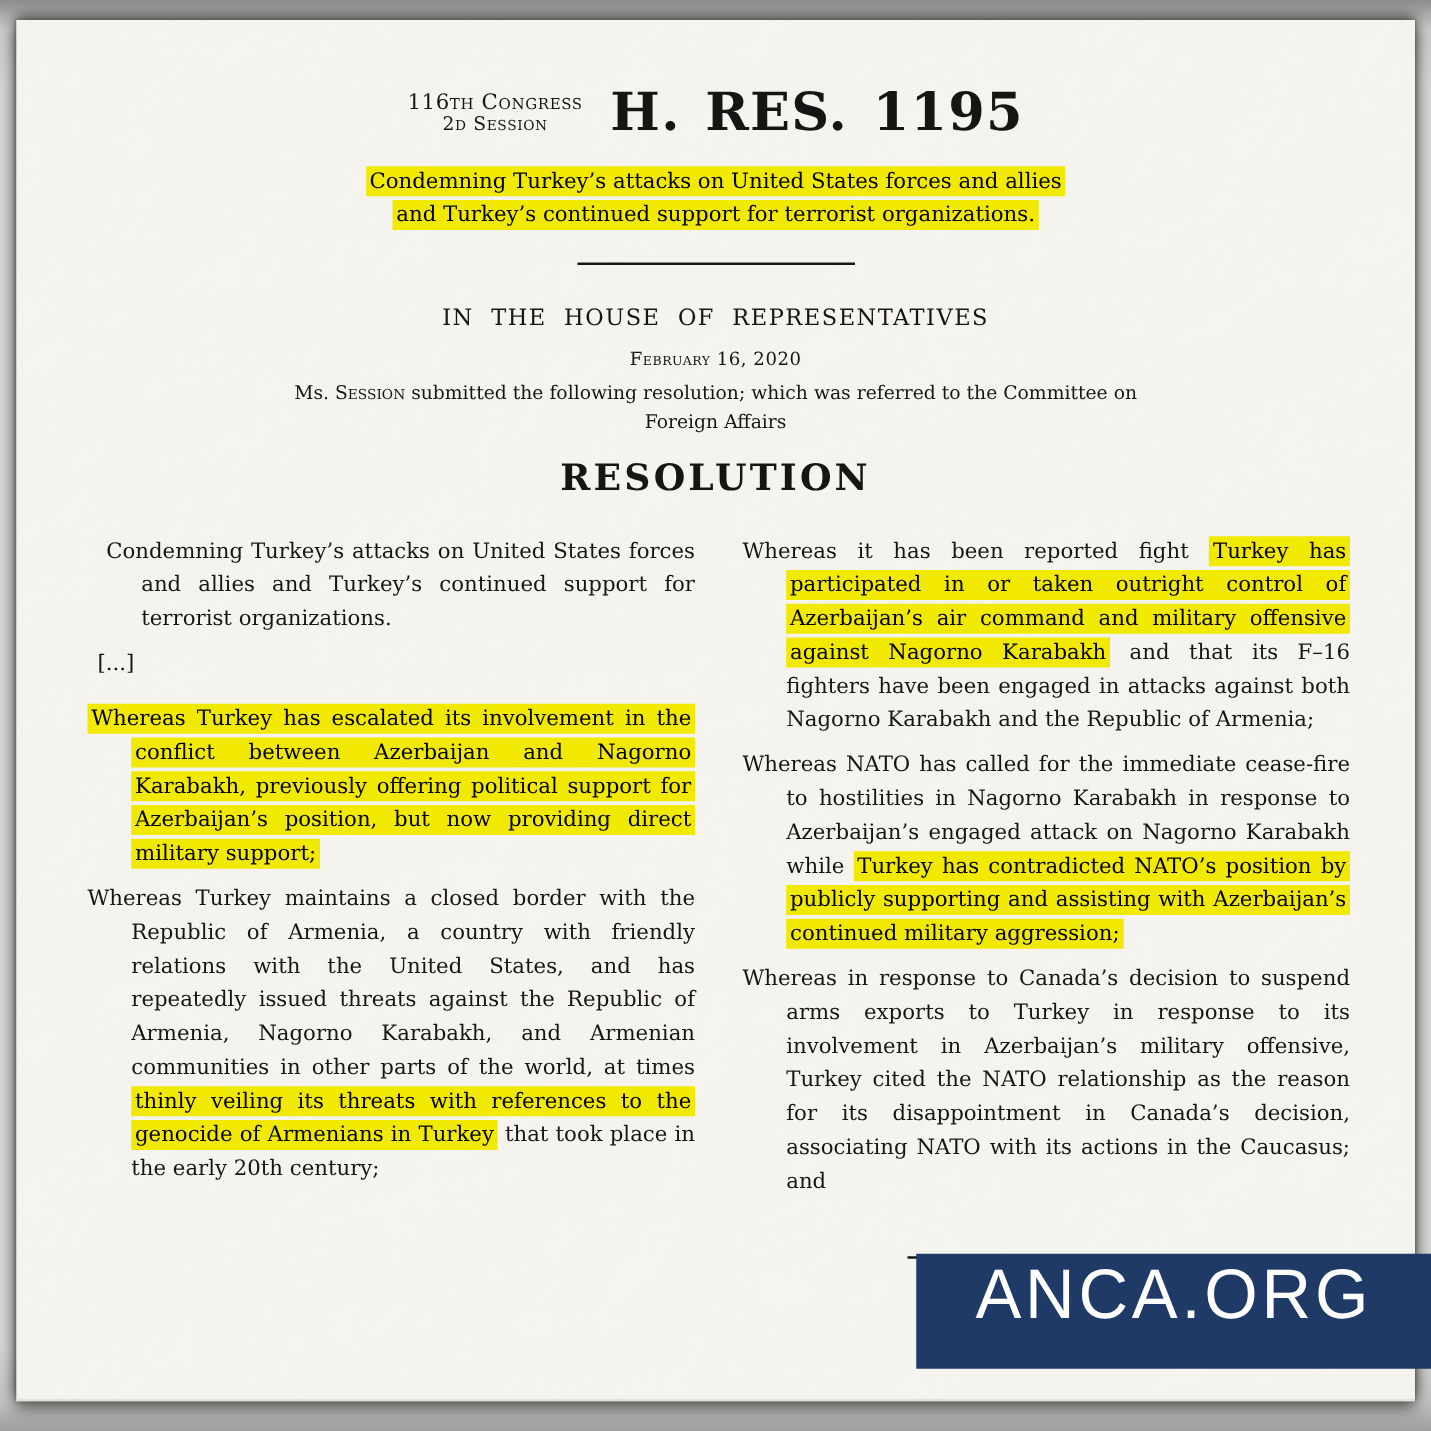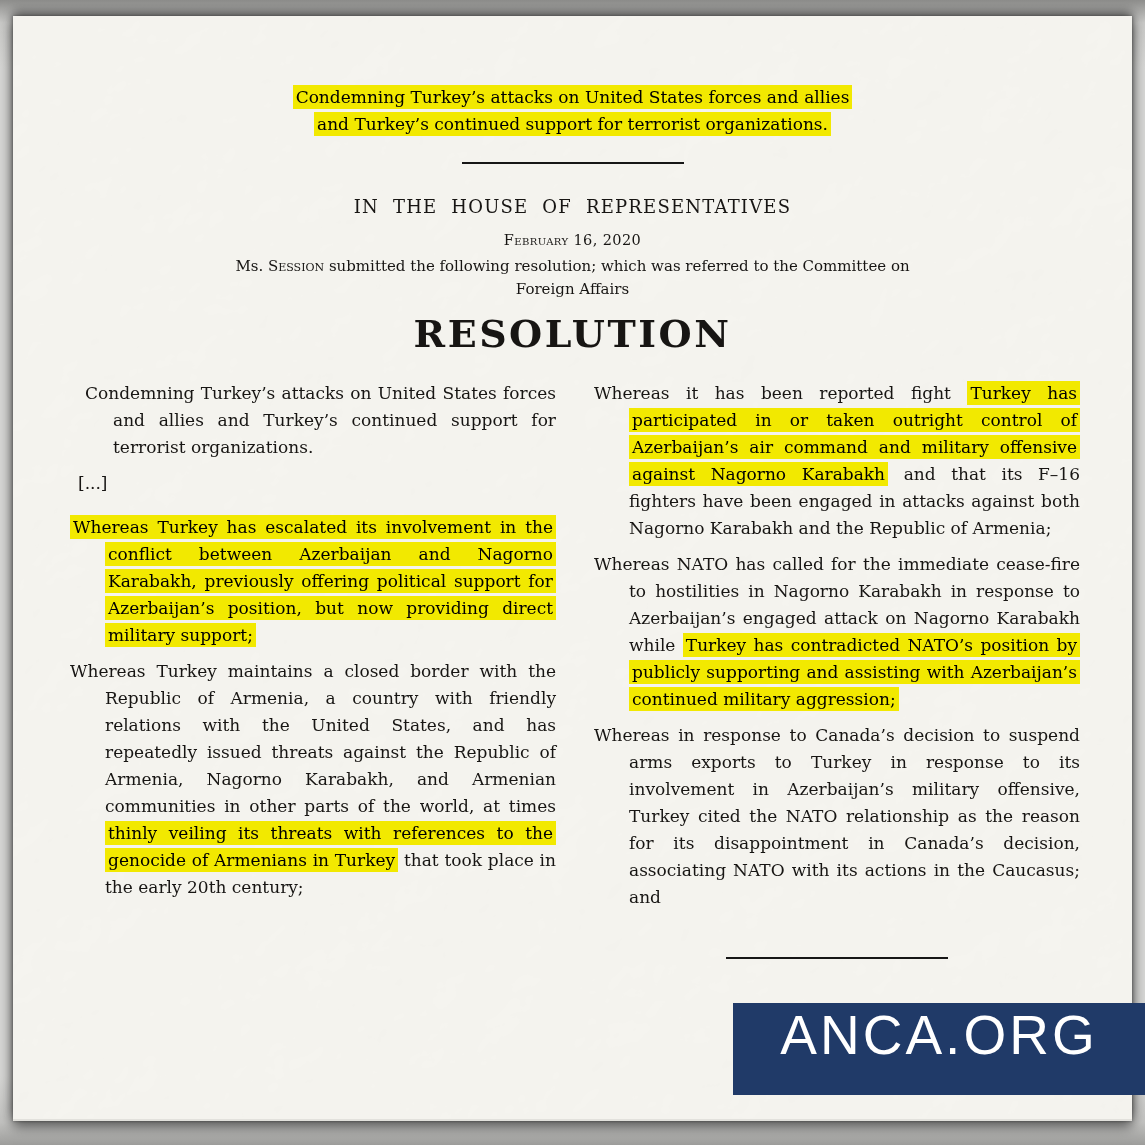--- a/index.html
+++ b/index.html
@@ -20,21 +20,21 @@
   .congress-line1{font-size:17px;line-height:18px;}
   .congress-line2{font-size:15px;line-height:16px;}
   .bill-number{font-size:42px;font-weight:bold;letter-spacing:1px;line-height:48px;word-spacing:4px;}
   .subtitle{margin-top:18px;text-align:center;font-size:17px;line-height:27px;max-width:560px;margin-left:auto;margin-right:auto;}
   .hl{background:var(--highlight);padding:2px 3px;box-decoration-break:clone;-webkit-box-decoration-break:clone;}
   .divider{width:222px;height:2px;background:#161616;margin:24px auto 0;}
   .chamber{margin-top:32px;text-align:center;font-size:18px;letter-spacing:1.2px;word-spacing:7px;}
   .date-line{margin-top:15px;text-align:center;font-size:14.5px;font-variant:small-caps;letter-spacing:.4px;}
   .submitted{margin-top:7px;text-align:center;font-size:15px;line-height:23px;max-width:680px;margin-left:auto;margin-right:auto;}
   .sc{font-variant:small-caps;}
-  .resolution-heading{margin-top:12px;text-align:center;font-size:38px;font-weight:bold;letter-spacing:2.5px;line-height:42px;}
+  .resolution-heading{margin-top:12px;text-align:center;font-size:29px;font-weight:bold;letter-spacing:2.5px;line-height:42px;}
 
   
   .columns{display:flex;gap:38px;padding:0 52px 0 57px;margin-top:25px;}
   .col{flex:1;font-size:17px;line-height:27px;text-align:justify;hyphens:auto;}
   .para{margin-bottom:9px;}
   .whereas{padding-left:35px;text-indent:-35px;}
   .preamble{padding-left:43px;text-indent:-28px;}
   .ellipsis-para{margin:5px 0 17px 8px;}
   .col-divider{width:222px;height:2px;background:#161616;margin:46px auto 0;}
 
@@ -54,20 +54,27 @@
         <feTurbulence type="fractalNoise" baseFrequency="0.011" numOctaves="4" seed="7" result="noise"></feTurbulence>
         <feDiffuseLighting in="noise" lighting-color="#ffffff" surfaceScale="2.2">
           <feDistantLight azimuth="230" elevation="62"></feDistantLight>
         </feDiffuseLighting>
       </filter>
       <rect width="100%" height="100%" filter="url(#crumple)"></rect>
     </svg>
 
     <div class="content">
 
+      <div class="head-row">
+        <div class="congress-block">
+          <div class="congress-line1">116th Congress</div>
+          <div class="congress-line2">2d Session</div>
+        </div>
+        <div class="bill-number">H. RES. 1195</div>
+      </div>
 
       <div class="subtitle">
         <mark class="hl">Condemning Turkey’s attacks on United States forces and allies and Turkey’s continued support for terrorist organizations.</mark>
       </div>
 
       <div class="divider"></div>
 
       <div class="chamber">IN THE HOUSE OF REPRESENTATIVES</div>
       <div class="date-line">February 16, 2020</div>
       <div class="submitted"><span>Ms. </span><span class="sc">Session</span><span> submitted the following resolution; which was referred to the Committee on Foreign Affairs</span></div>

